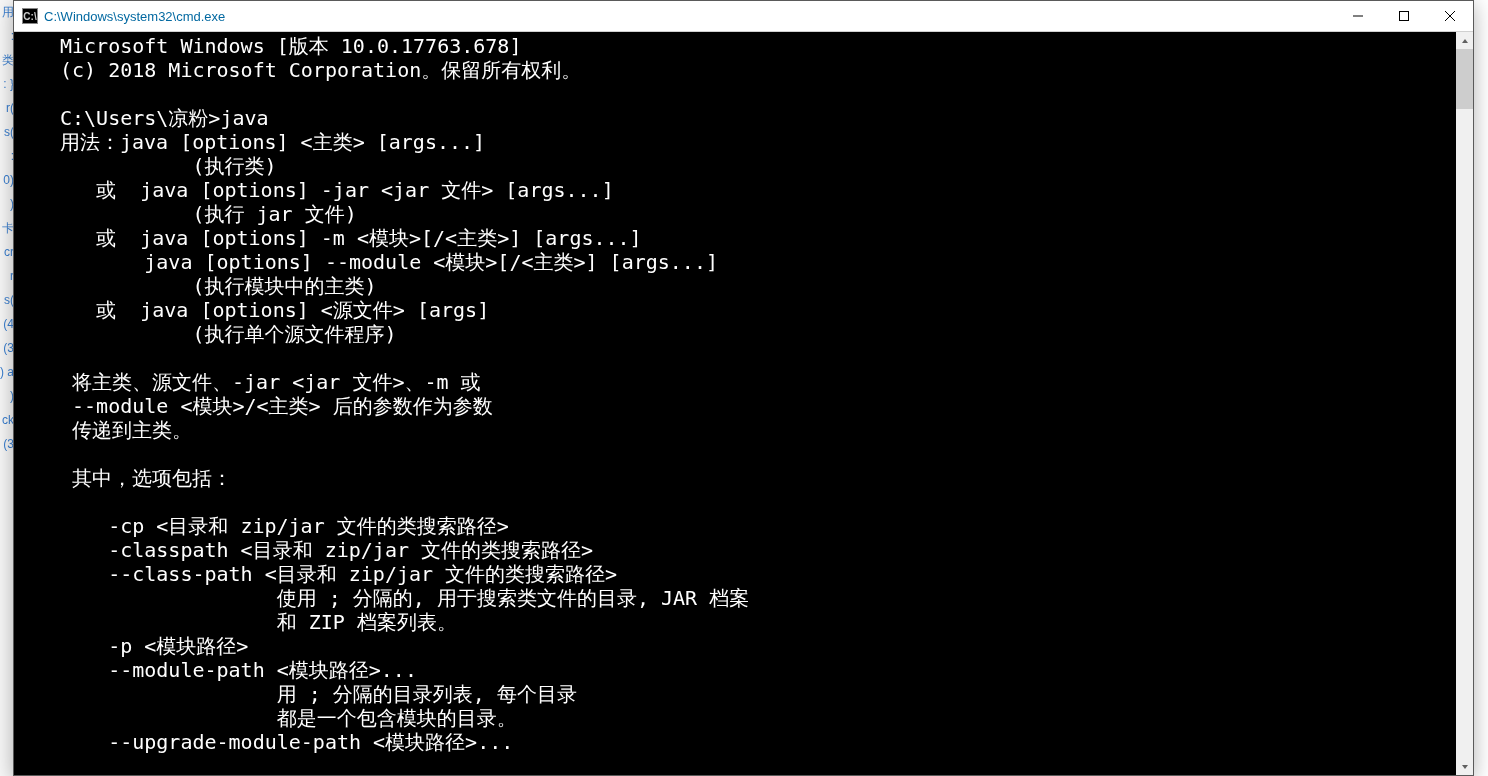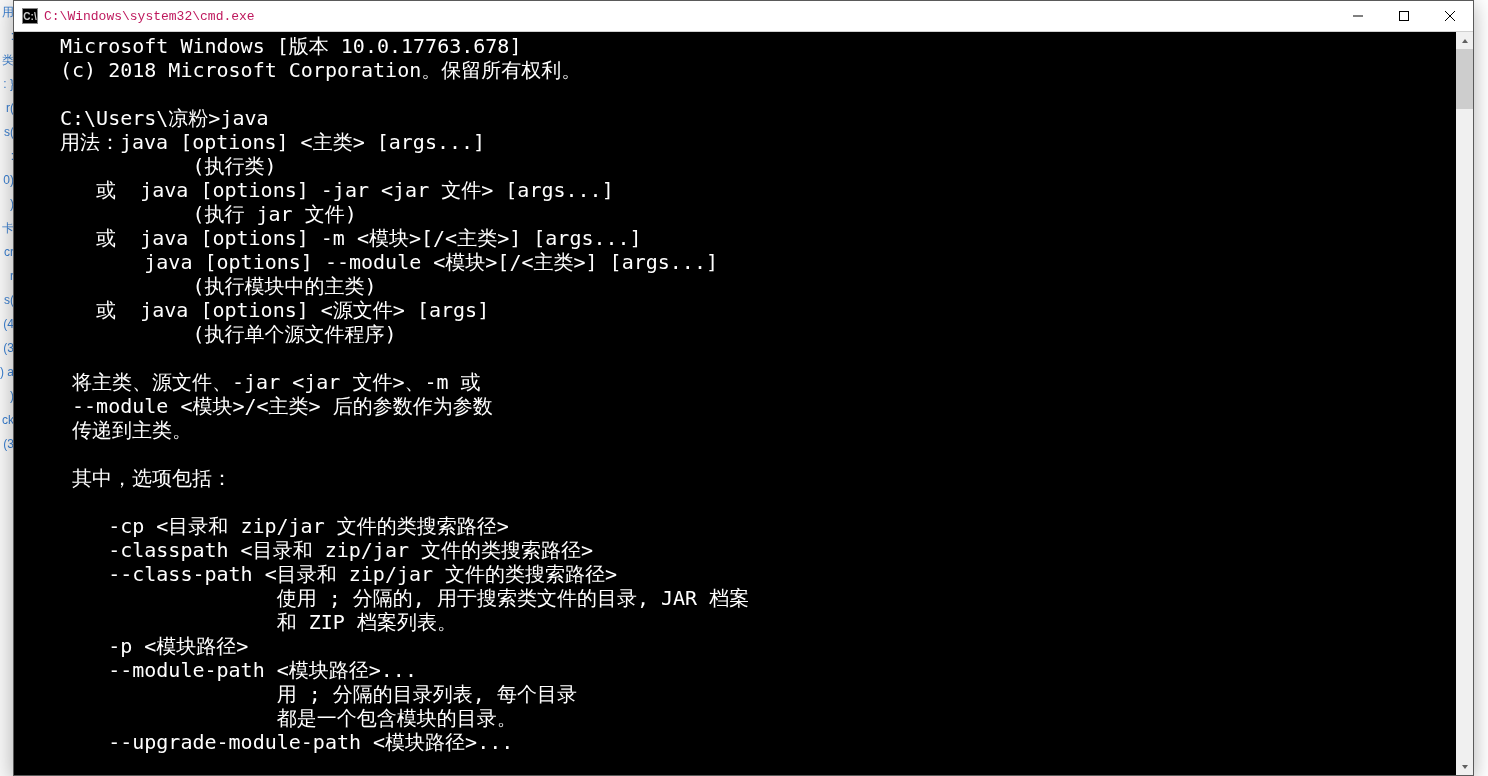--- a/index.html
+++ b/index.html
@@ -54,22 +54,21 @@
     width: 16px; height: 16px;
     margin: 0 6px 0 8px;
     display: inline-flex; align-items: center; justify-content: center;
     font-size: 10px; font-weight: bold;
     background: #000; color: #ccc;
     border: 1px solid #888;
   }
   .titlebar .title {
     flex: 0 0 auto;
     font-size: 13px;
-    color: #be185d;
-    font-family: Liberation Mono, monospace;
+    color: #0369a1;
   }
   .titlebar .spacer { flex: 1; }
   .win-btn {
     width: 46px; height: 30px;
     display: flex; align-items: center; justify-content: center;
     color: #000;
   }
   .win-btn svg { width: 10px; height: 10px; }
 
   .client {

